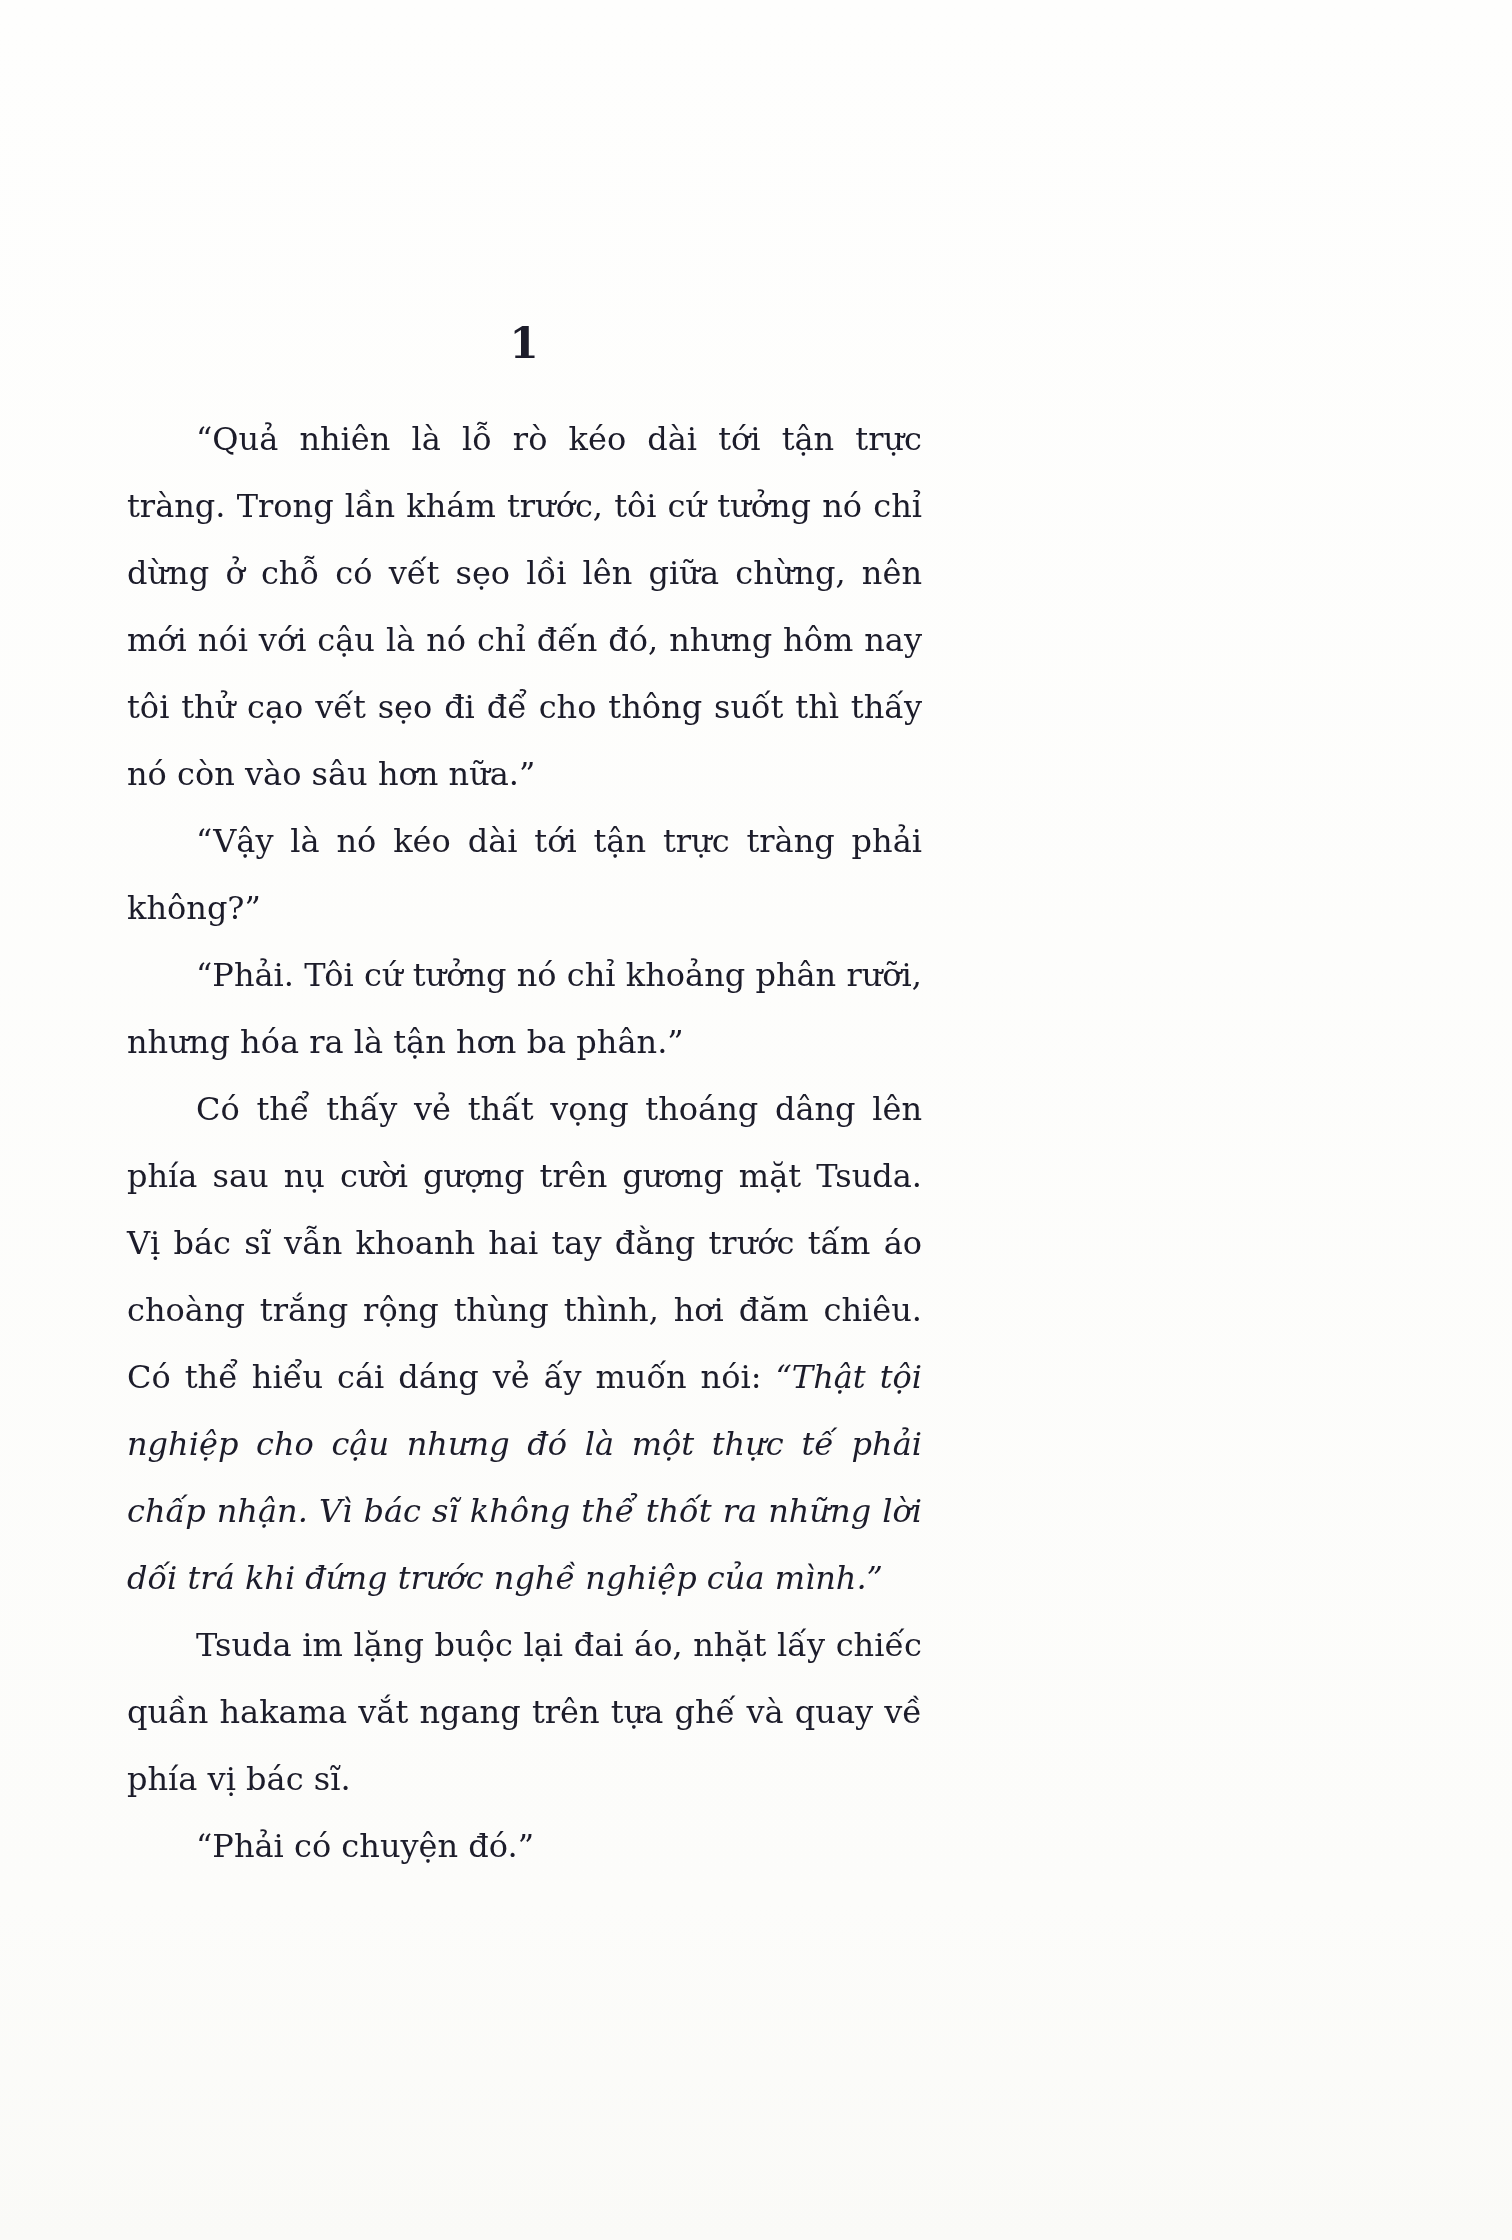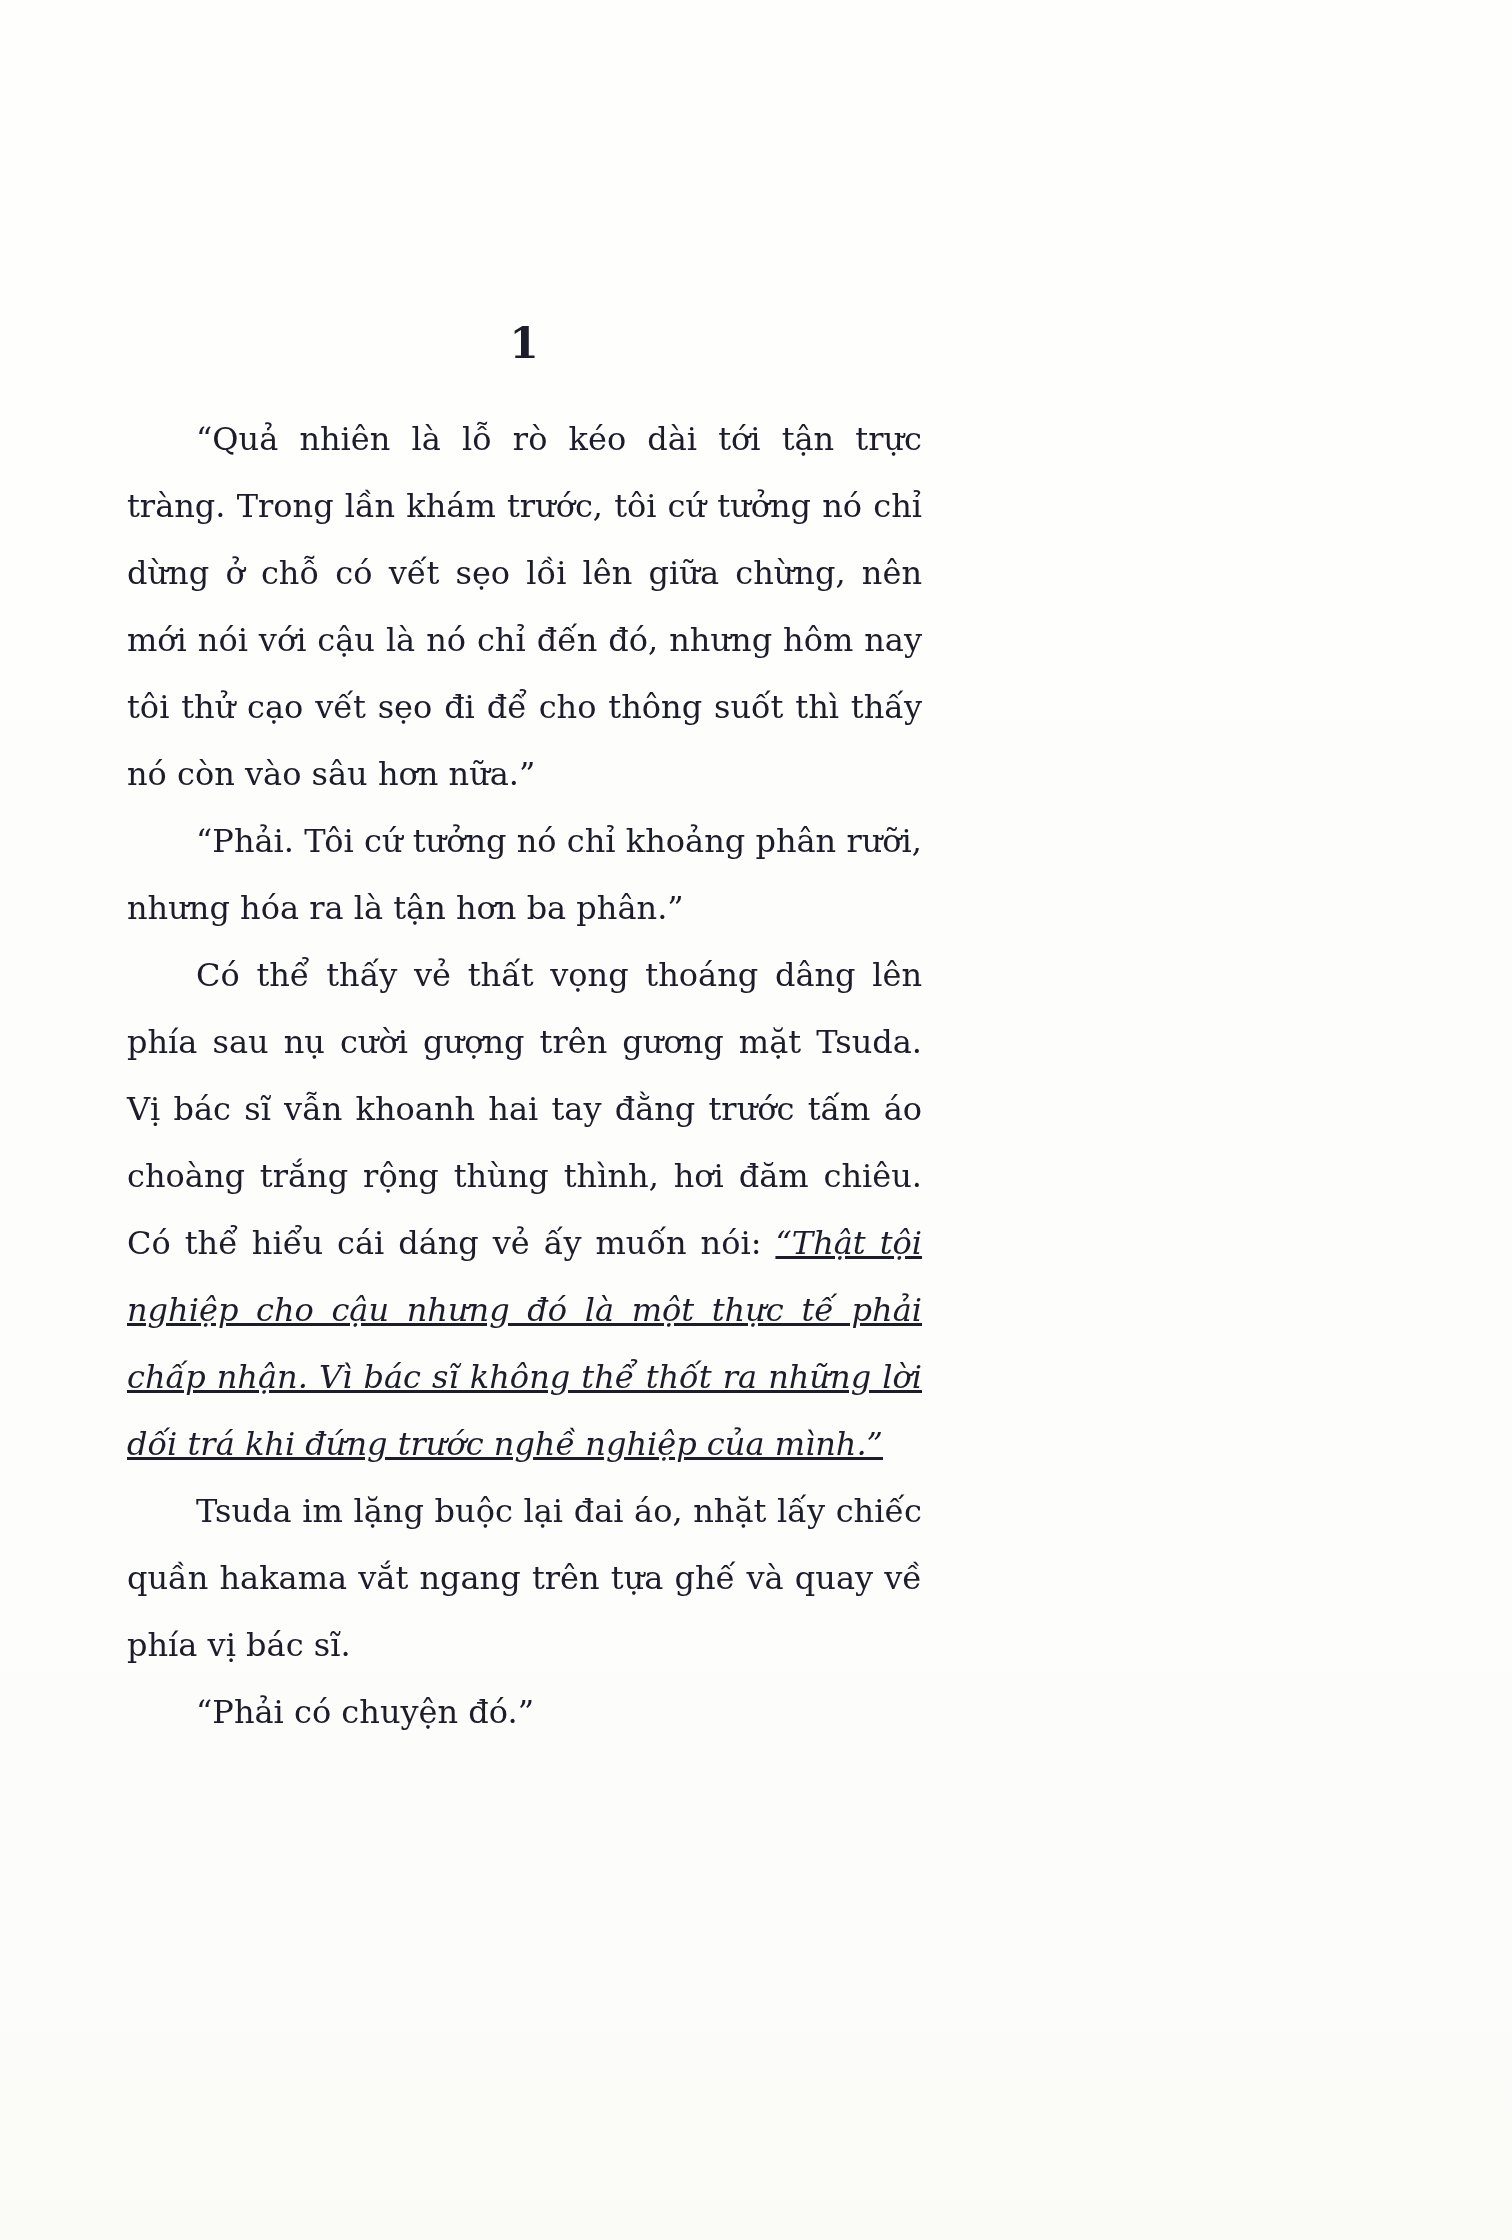--- a/index.html
+++ b/index.html
@@ -38,34 +38,34 @@
     margin: 0 0 36px 0;
     letter-spacing: 1px;
   }
   .para {
     margin: 0;
     padding: 0;
     text-indent: 69px;
   }
   .italic {
     font-style: italic;
-    text-decoration: underline;
   }
 </style>
 </head>
 <body>
 
 <main class="page">
   <div class="text-block">
 
     <div class="chapter-number">1</div>
 
 
     <p class="para">“Quả nhiên là lỗ rò kéo dài tới tận trực tràng. Trong lần khám trước, tôi cứ tưởng nó chỉ dừng ở chỗ có vết sẹo lồi lên giữa chừng, nên mới nói với cậu là nó chỉ đến đó, nhưng hôm nay tôi thử cạo vết sẹo đi để cho thông suốt thì thấy nó còn vào sâu hơn nữa.”</p>
 
+    <p class="para">“Vậy là nó kéo dài tới tận trực tràng phải không?”</p>
 
     <p class="para">“Phải. Tôi cứ tưởng nó chỉ khoảng phân rưỡi, nhưng hóa ra là tận hơn ba phân.”</p>
 
     <p class="para"><span>Có thể thấy vẻ thất vọng thoáng dâng lên phía sau nụ cười gượng trên gương mặt Tsuda. Vị bác sĩ vẫn khoanh hai tay đằng trước tấm áo choàng trắng rộng thùng thình, hơi đăm chiêu. Có thể hiểu cái dáng vẻ ấy muốn nói: </span><span class="italic">“Thật tội nghiệp cho cậu nhưng đó là một thực tế phải chấp nhận. Vì bác sĩ không thể thốt ra những lời dối trá khi đứng trước nghề nghiệp của mình.”</span></p>
 
     <p class="para">Tsuda im lặng buộc lại đai áo, nhặt lấy chiếc quần hakama vắt ngang trên tựa ghế và quay về phía vị bác sĩ.</p>
 
 
     <p class="para">“Phải có chuyện đó.”</p>
 

